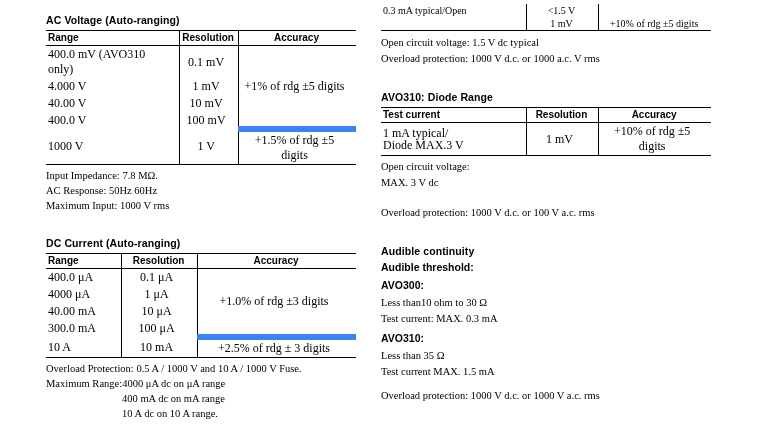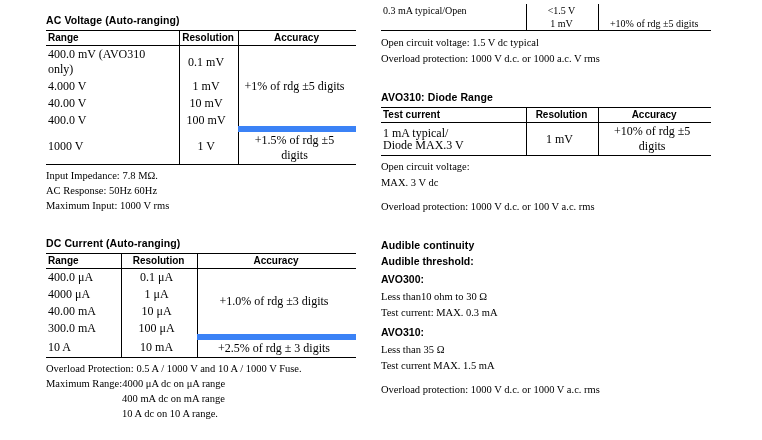--- a/index.html
+++ b/index.html
@@ -275,21 +275,21 @@
           </td>
           <td class="c-res">1 mV</td>
           <td class="c-acc">+10% of rdg ±5 digits</td>
         </tr>
       </tbody>
     </table>
 
     <div class="right-note" style="margin-top:3px;">
       <div class="line">Open circuit voltage:</div>
       <div class="line">MAX. 3 V dc</div>
-      <div class="line" style="margin-top:8px;">Overload protection: 1000 V d.c. or 100 V a.c. rms</div>
+      <div class="line" style="margin-top:14px;">Overload protection: 1000 V d.c. or 100 V a.c. rms</div>
     </div>
 
     <div class="gap-lg"></div>
 
     <h2 class="section-title">Audible continuity</h2>
     <div class="sans-bold" style="margin-bottom:6px;">Audible threshold:</div>
 
     <div>
       <div class="sans-bold" style="margin-bottom:4px;">AVO300:</div>
       <div class="right-note">Less than10 ohm to 30 Ω</div>

